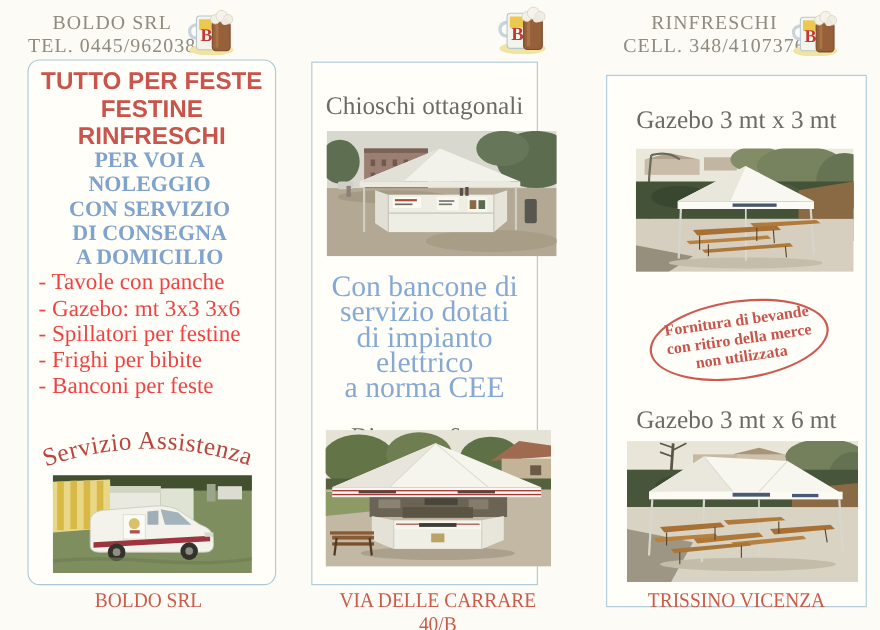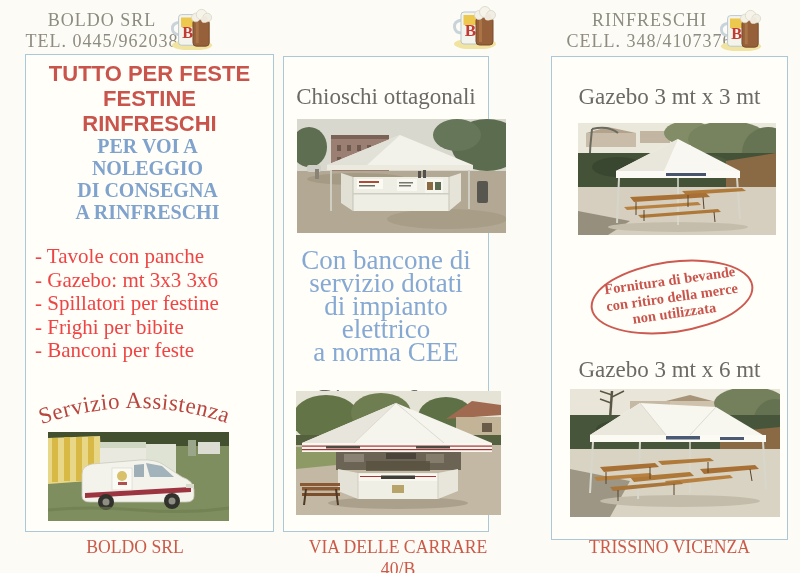--- a/index.html
+++ b/index.html
@@ -6,23 +6,23 @@
   body{
     width:800px;height:573px;position:relative;overflow:hidden;
     background:#fcfbf5;
     font-family:"Liberation Serif",serif;
   }
   
   .hdr{position:absolute;text-align:center;color:#8e8b80;font-size:18px;line-height:21px;letter-spacing:1px;}
   .logo{position:absolute;}
   
   .panel{position:absolute;border:1px solid #abc8d8;background:#fffef9;box-sizing:border-box;}
-  .panel-left{left:25px;top:54px;width:249px;height:478px;}
+  .panel-left{left:25px;top:54px;width:226px;height:478px;border-radius:11px;}
   .panel-mid{left:283px;top:56px;width:206px;height:476px;}
-  .panel-right{left:551px;top:56px;width:237px;height:484px;}
+  .panel-right{left:551px;top:68px;width:237px;height:484px;}
   
   .headline{position:absolute;top:6px;left:0;right:0;text-align:center;
     font-family:"Liberation Sans",sans-serif;font-weight:bold;font-size:22px;line-height:25px;color:#c9544b;}
   .subhead{position:absolute;top:80px;left:0;right:4px;text-align:center;
     font-weight:bold;font-size:20px;line-height:22px;color:#7fa3cd;}
   .rental-list{position:absolute;top:190px;left:9px;right:2px;text-align:left;
     font-size:21px;line-height:23.6px;color:#ef4444;}
   .svc-svg{position:absolute;top:330px;left:0;width:219px;height:48px;}
   
   .photo{position:absolute;display:block;}
@@ -82,22 +82,23 @@
 
 <div class="panel panel-left">
   <div class="headline">
     <div>TUTTO PER FESTE</div>
     <div>FESTINE</div>
     <div>RINFRESCHI</div>
   </div>
   <div class="subhead">
     <div>PER VOI A</div>
     <div>NOLEGGIO</div>
+    <div>CON SERVIZIO</div>
     <div>DI CONSEGNA</div>
-    <div>A RINFRESCHI</div>
+    <div>A DOMICILIO</div>
   </div>
   <div class="rental-list">
     <div>- Tavole con panche</div>
     <div>- Gazebo: mt 3x3 3x6</div>
     <div>- Spillatori per festine</div>
     <div>- Frighi per bibite</div>
     <div>- Banconi per feste</div>
   </div>
   <svg class="svc-svg" viewBox="0 0 219 48">
     <path id="svcarc" d="M8,42 Q110,4 212,42" fill="none" stroke="none"></path>

